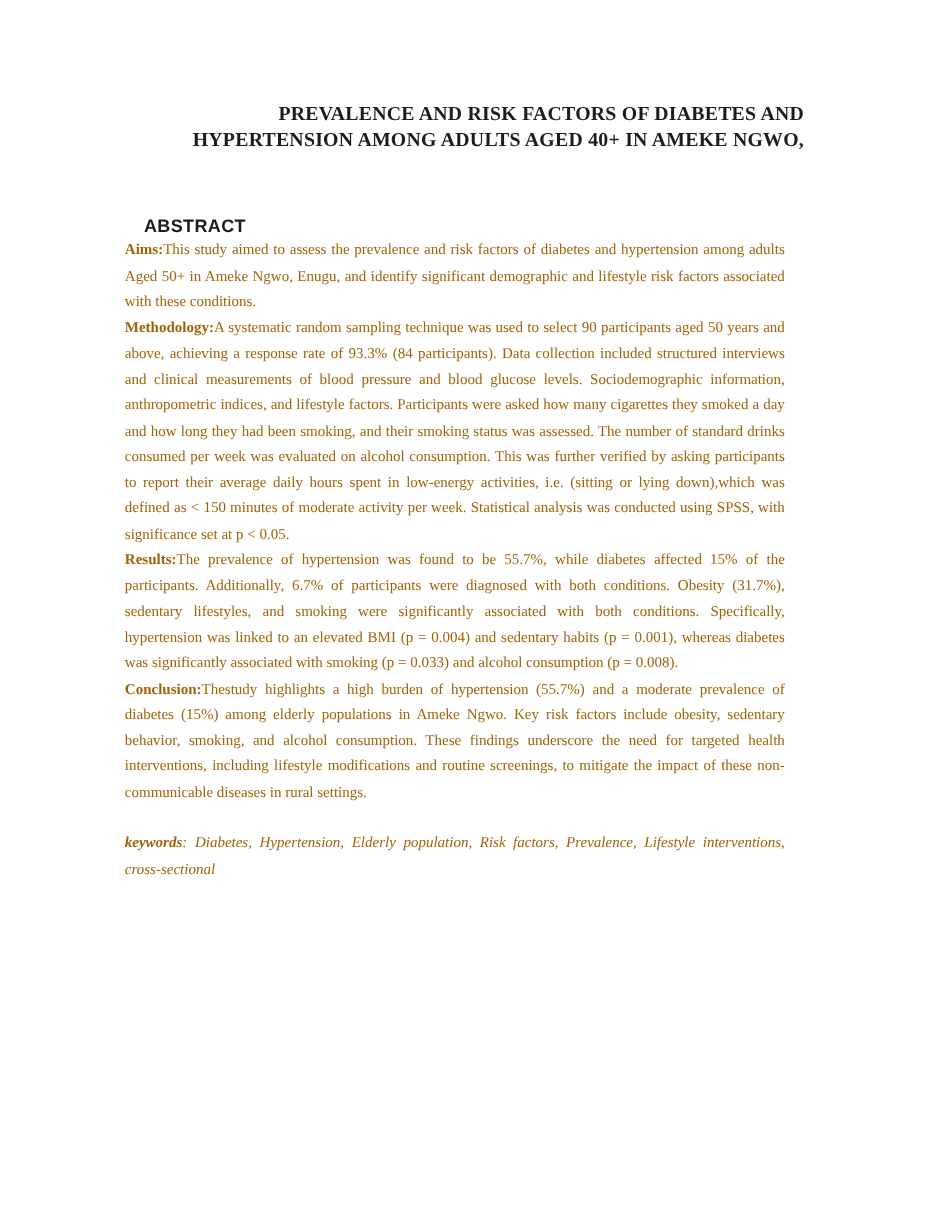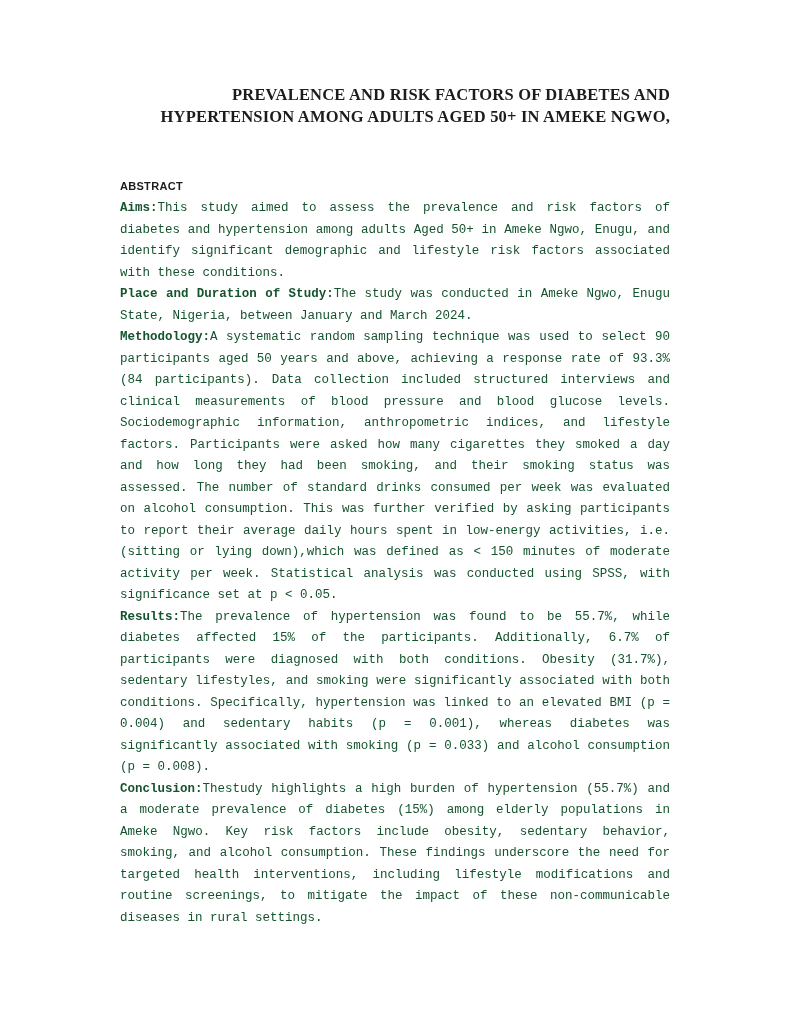--- a/index.html
+++ b/index.html
@@ -38,33 +38,33 @@
   .paper-title .title-line {
     display: block;
   }
   .abstract-heading {
     position: absolute;
     left: 120px;
     top: 180px;
     margin: 0;
     font-family: "Liberation Sans", sans-serif;
     font-weight: 700;
-    font-size: 11px;
+    font-size: 15px;
     letter-spacing: 0.3px;
     color: #1c1c1c;
   }
   .abstract-body {
     position: absolute;
-    left: 120px;
+    left: 104px;
     top: 198px;
     width: 550px;
-    font-family: Liberation Mono, monospace;
+    font-family: Liberation Serif, serif;
     font-size: 12.5px;
     line-height: 21.5px;
-    color: #14532d;
+    color: #a16207;
   }
   .abs-section {
     margin: 0;
     text-align: justify;
   }
   .section-label {
     font-weight: 700;
   }
   .keywords-line {
     margin: 21px 0 0 0;
@@ -76,34 +76,34 @@
     font-style: italic;
   }
 </style>
 </head>
 <body>
 
 <div class="page">
 
   <h1 class="paper-title">
     <span class="title-line">PREVALENCE AND RISK FACTORS OF DIABETES AND</span>
-    <span class="title-line">HYPERTENSION AMONG ADULTS AGED 50+ IN AMEKE NGWO,</span>
+    <span class="title-line">HYPERTENSION AMONG ADULTS AGED 40+ IN AMEKE NGWO,</span>
   </h1>
 
   <h2 class="abstract-heading">ABSTRACT</h2>
 
   <div class="abstract-body">
 
     <p class="abs-section"><span class="section-label">Aims:</span><span class="section-text">This study aimed to assess the prevalence and risk factors of diabetes and hypertension among adults Aged 50+ in Ameke Ngwo, Enugu, and identify significant demographic and lifestyle risk factors associated with these conditions.</span></p>
 
 
-    <p class="abs-section"><span class="section-label">Place and Duration of Study:</span><span class="section-text">The study was conducted in Ameke Ngwo, Enugu State, Nigeria, between January and March 2024.</span></p>
 
     <p class="abs-section"><span class="section-label">Methodology:</span><span class="section-text">A systematic random sampling technique was used to select 90 participants aged 50 years and above, achieving a response rate of 93.3% (84 participants). Data collection included structured interviews and clinical measurements of blood pressure and blood glucose levels. Sociodemographic information, anthropometric indices, and lifestyle factors. Participants were asked how many cigarettes they smoked a day and how long they had been smoking, and their smoking status was assessed. The number of standard drinks consumed per week was evaluated on alcohol consumption. This was further verified by asking participants to report their average daily hours spent in low-energy activities, i.e. (sitting or lying down),which was defined as &lt; 150 minutes of moderate activity per week. Statistical analysis was conducted using SPSS, with significance set at p &lt; 0.05.</span></p>
 
     <p class="abs-section"><span class="section-label">Results:</span><span class="section-text">The prevalence of hypertension was found to be 55.7%, while diabetes affected 15% of the participants. Additionally, 6.7% of participants were diagnosed with both conditions. Obesity (31.7%), sedentary lifestyles, and smoking were significantly associated with both conditions. Specifically, hypertension was linked to an elevated BMI (p = 0.004) and sedentary habits (p = 0.001), whereas diabetes was significantly associated with smoking (p = 0.033) and alcohol consumption (p = 0.008).</span></p>
 
     <p class="abs-section"><span class="section-label">Conclusion:</span><span class="section-text">Thestudy highlights a high burden of hypertension (55.7%) and a moderate prevalence of diabetes (15%) among elderly populations in Ameke Ngwo. Key risk factors include obesity, sedentary behavior, smoking, and alcohol consumption. These findings underscore the need for targeted health interventions, including lifestyle modifications and routine screenings, to mitigate the impact of these non-communicable diseases in rural settings.</span></p>
 
+    <p class="keywords-line"><span class="keywords-label">keywords</span><span class="keywords-text">: Diabetes, Hypertension, Elderly population, Risk factors, Prevalence, Lifestyle interventions, cross-sectional</span></p>
 
   </div>
 
 </div>
 
 </body></html>

